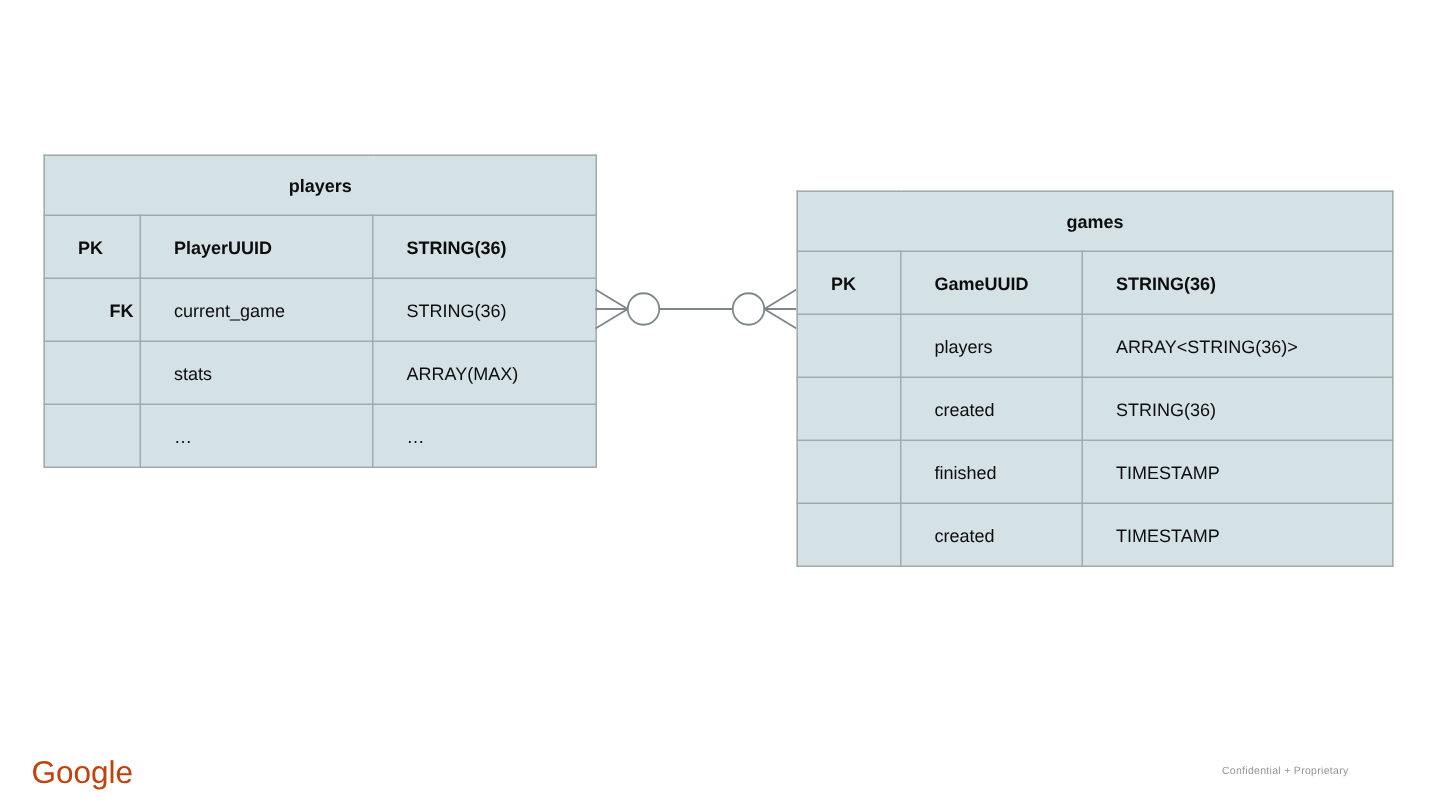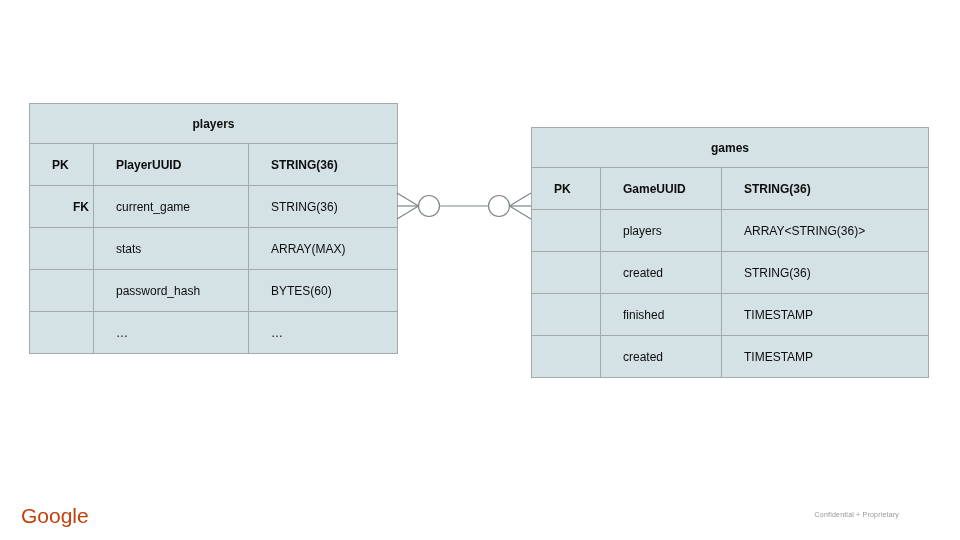--- a/index.html
+++ b/index.html
@@ -84,25 +84,20 @@
         <td>current_game</td>
         <td>STRING(36)</td>
       </tr>
       <tr>
         <td></td>
         <td>stats</td>
         <td>ARRAY(MAX)</td>
       </tr>
       <tr>
         <td></td>
-        <td>password_hash</td>
-        <td>BYTES(60)</td>
-      </tr>
-      <tr>
-        <td></td>
         <td>…</td>
         <td>…</td>
       </tr>
     </tbody>
   </table>
 
   <svg id="connector" width="136" height="52" viewBox="0 0 136 52">
     <g stroke="#7d8689" stroke-width="1.2" fill="none">
       <g>
         <line x1="1" y1="13" x2="22.5" y2="26"></line>

